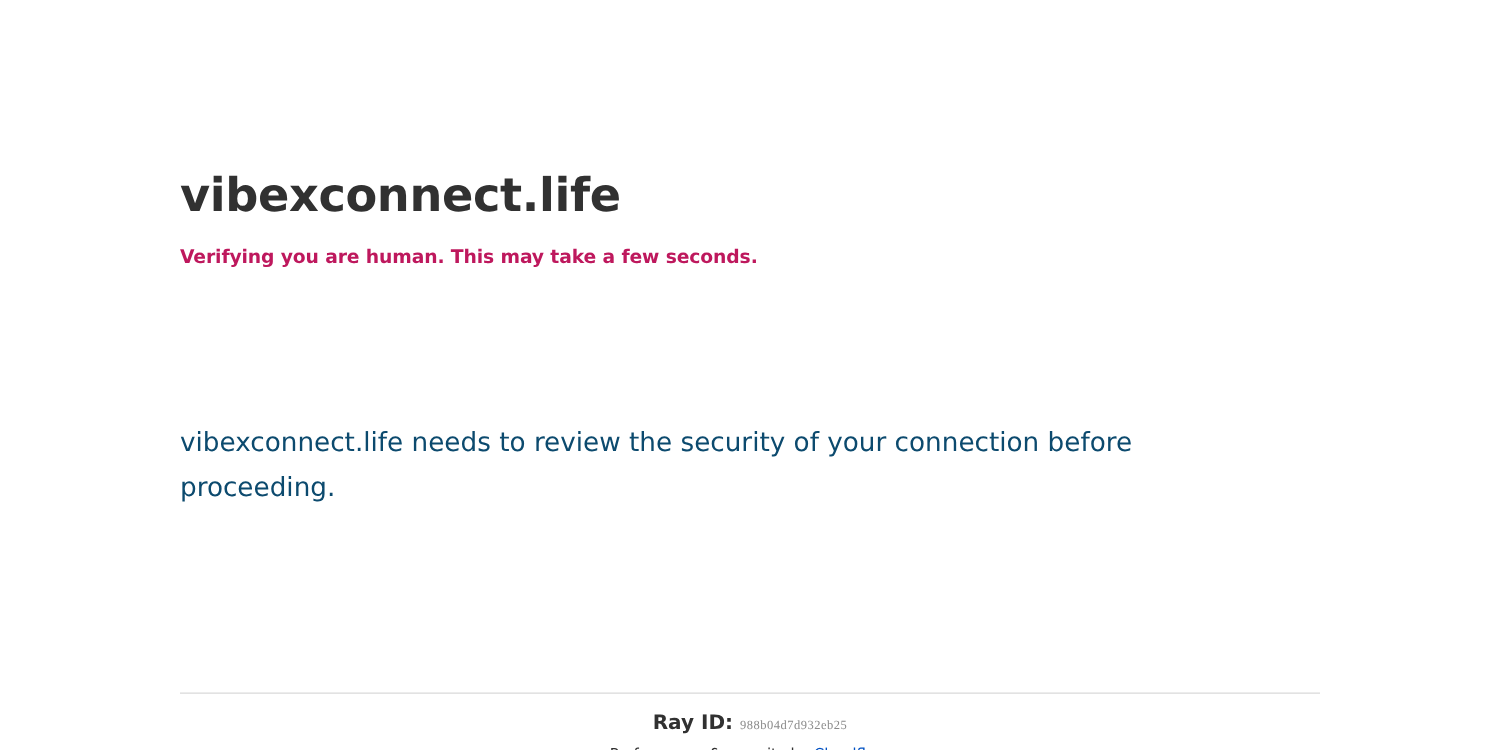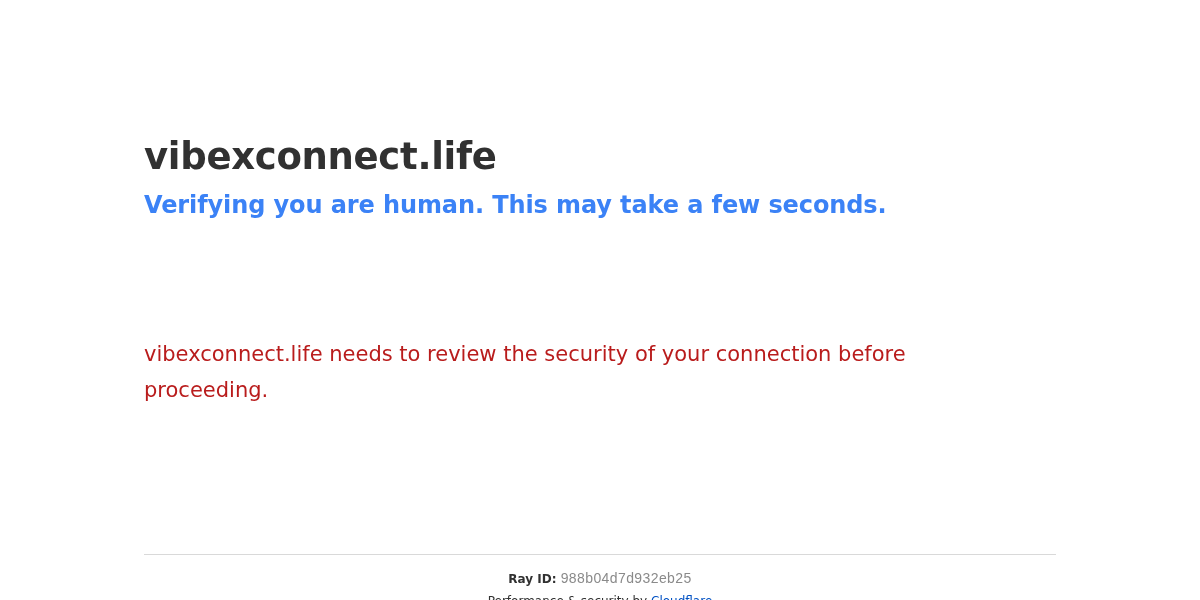--- a/index.html
+++ b/index.html
@@ -42,25 +42,25 @@
     font-size: 37px;
     line-height: 48px;
     font-weight: 700;
     letter-spacing: -0.3px;
     color: #313131;
     white-space: nowrap;
   }
 
   .subtitle {
     margin: 10px 0 0 0;
-    font-size: 24px;
+    font-size: 15px;
     line-height: 28px;
     font-weight: 700;
     letter-spacing: -0.1px;
-    color: #3b82f6;
+    color: #be185d;
     white-space: nowrap;
   }
 
   
   .widget-slot {
     margin-top: 26px;
     width: 300px;
     height: 65px;
   }
   .widget-frame {
@@ -68,21 +68,21 @@
     height: 100%;
   }
 
   
   .body-copy {
     margin: 26px 0 0 0;
     width: 800px;
     font-size: 21px;
     line-height: 36px;
     font-weight: 400;
-    color: #b91c1c;
+    color: #0c4a6e;
   }
 
   
   .footer {
     position: absolute;
     left: 144px;
     top: 554px;
     width: 912px;
     border-top: 1px solid #d9d9d9;
     text-align: center;
@@ -91,27 +91,27 @@
   .footer-line {
     margin: 0;
     padding-top: 16px;
     font-size: 12px;
     line-height: 14px;
     color: #313131;
   }
 
   .ray-label {
     font-weight: 700;
-    font-size: 12px;
+    font-size: 16px;
     color: #313131;
   }
 
   .ray-value {
-    font-family: Liberation Sans, sans-serif;
-    font-size: 14px;
+    font-family: Liberation Serif, serif;
+    font-size: 10px;
     letter-spacing: 0.4px;
     color: #8a8a8a;
   }
 
   .footer-line-2 {
     margin: 0;
     padding-top: 8px;
     font-size: 12px;
     line-height: 14px;
     color: #313131;

